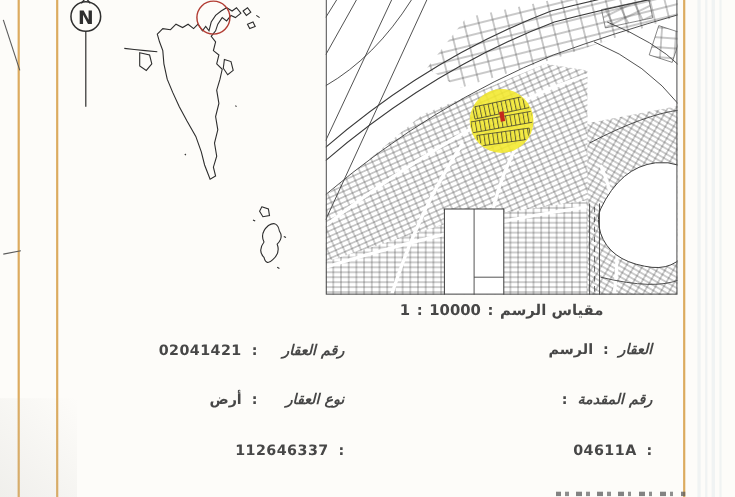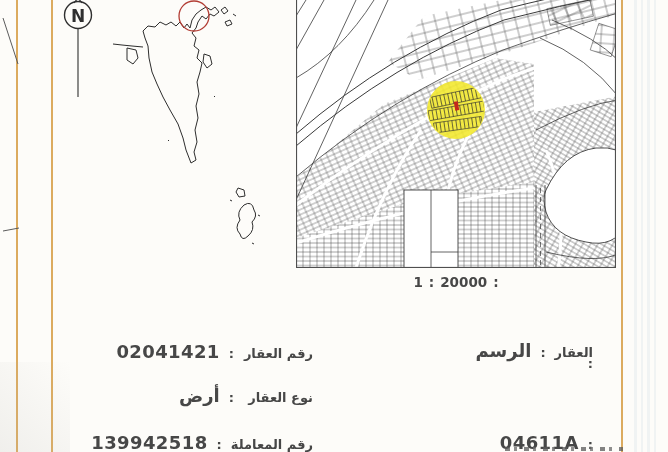--- a/index.html
+++ b/index.html
@@ -8,22 +8,22 @@
   .page{position:relative;width:668px;height:452px;background:#fdfcf9;}
   .vline{position:absolute;top:0;bottom:0;width:2px;}
   .vline.orange{background:#dcab5f;}
   .streak{position:absolute;top:0;bottom:0;background:#dfe8ea;opacity:.45;}
   .smudge{position:absolute;left:0;bottom:0;width:70px;height:90px;
           background:linear-gradient(45deg,rgba(180,180,175,.18),rgba(255,255,255,0));}
   svg{position:absolute;left:0;top:0;}
   .field-row{position:absolute;display:flex;direction:rtl;align-items:baseline;
              gap:9px;font-weight:bold;font-size:13px;color:#474747;
              white-space:nowrap;}
-  .field-row .lbl{letter-spacing:.2px;}
-  .field-row .val{font-size:18px;letter-spacing:.4px;margin-top:29px;}
+  .field-row .lbl{letter-spacing:.2px;font-style:italic;}
+  .field-row .val{font-size:13px;letter-spacing:.4px;}
   .scale-caption{position:absolute;left:295px;top:274px;width:322px;
                  display:flex;direction:rtl;justify-content:center;gap:6px;
                  font-weight:bold;font-size:13.5px;color:#474747;align-items:baseline;}
   .cutoff-frag{position:absolute;left:505px;top:447px;width:118px;height:4px;
                overflow:hidden;
                background:repeating-linear-gradient(90deg,#5a5a5a 0 5px,transparent 5px 9px,
                            #6a6a6a 9px 12px,transparent 12px 19px);
                opacity:.75;}
 </style>
 </head>
@@ -145,50 +145,51 @@
       </g>
 
       <rect x="252" y="4" width="44" height="17" transform="rotate(-12 274 12)" fill="url(#pC)" stroke="#3c3c3c" stroke-width="0.5"></rect>
       <rect x="298" y="26" width="22" height="28" transform="rotate(18 309 40)" fill="url(#pC)" stroke="#3c3c3c" stroke-width="0.5"></rect>
 
       <rect x="0.5" y="-2" width="319" height="269.5" fill="none" stroke="#4f4f4f" stroke-width="1.2"></rect>
     </g>
   </svg>
 
   <div class="scale-caption">
+    <span class="lbl">مقياس الرسم</span>
     <span class="sep">:</span>
-    <span class="val">20000</span>
+    <span class="val">10000</span>
     <span class="sep">:</span>
     <span class="val">1</span>
   </div>
 
   <div class="field-row" style="left:415px;top:311px;width:178px">
     <span class="lbl">العقار</span>
     <span class="sep">:</span>
     <span class="val">الرسم</span>
   </div>
   <div class="field-row" style="left:415px;top:356px;width:178px">
+    <span class="lbl">رقم المقدمة</span>
     <span class="sep">:</span>
   </div>
   <div class="field-row" style="left:415px;top:403px;width:178px">
     <span class="sep">:</span>
     <span class="val">04611A</span>
   </div>
 
   <div class="field-row" style="left:88px;top:312px;width:225px">
     <span class="lbl" style="min-width:70px">رقم العقار</span>
     <span class="sep">:</span>
     <span class="val">02041421</span>
   </div>
   <div class="field-row" style="left:88px;top:356px;width:225px">
     <span class="lbl" style="min-width:70px">نوع العقار</span>
     <span class="sep">:</span>
     <span class="val">أرض</span>
   </div>
   <div class="field-row" style="left:88px;top:403px;width:225px">
-    <span class="lbl" style="min-width:70px">رقم المعاملة</span>
     <span class="sep">:</span>
-    <span class="val">139942518</span>
+    <span class="val">112646337</span>
   </div>
 
   <div class="cutoff-frag"></div>
 
 </div>
 
 </body></html>

